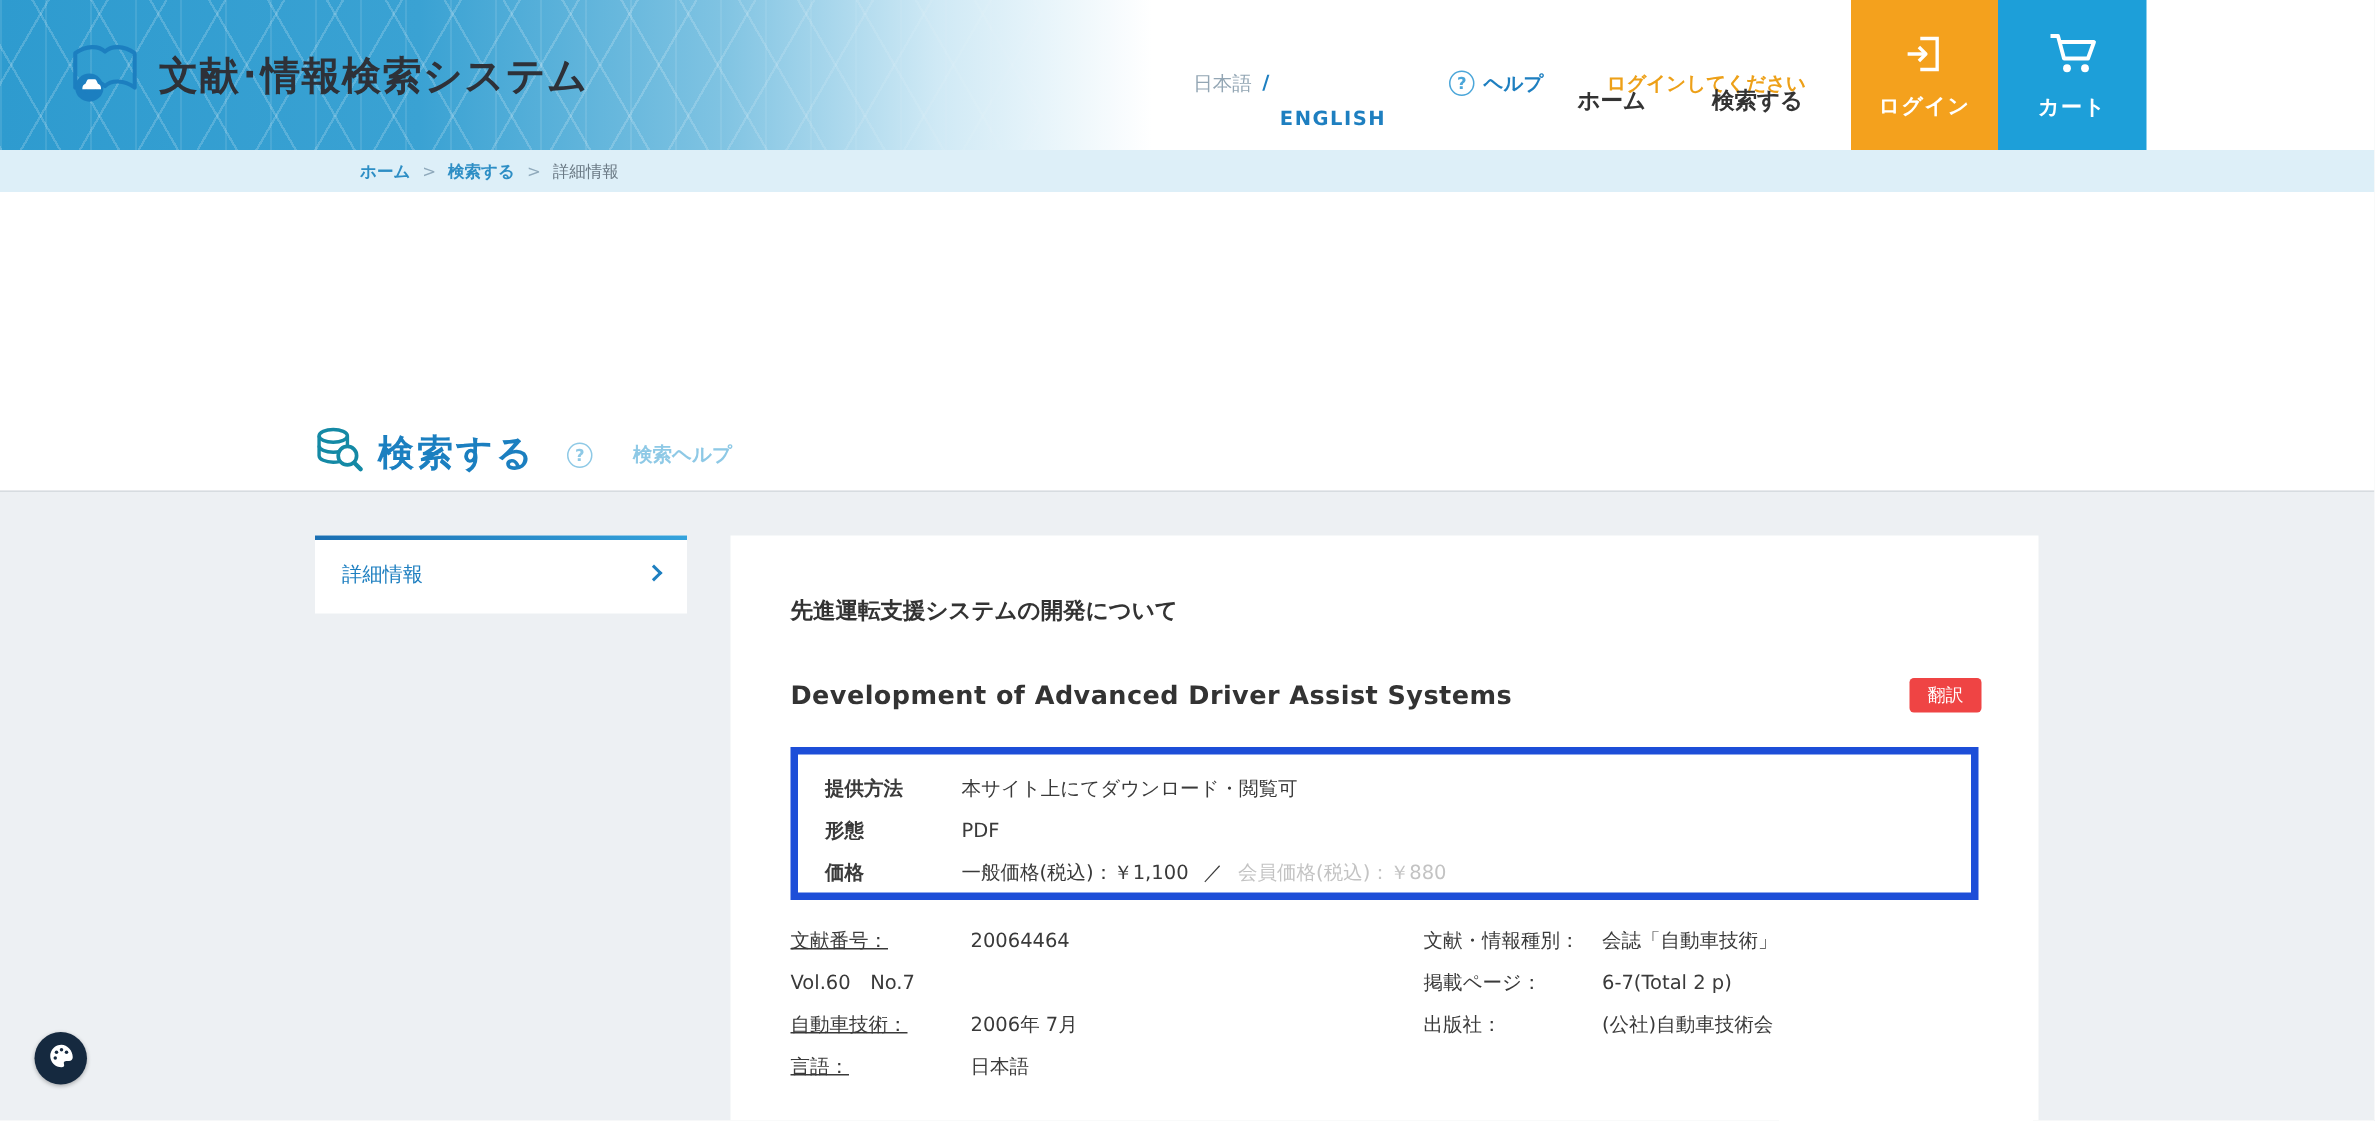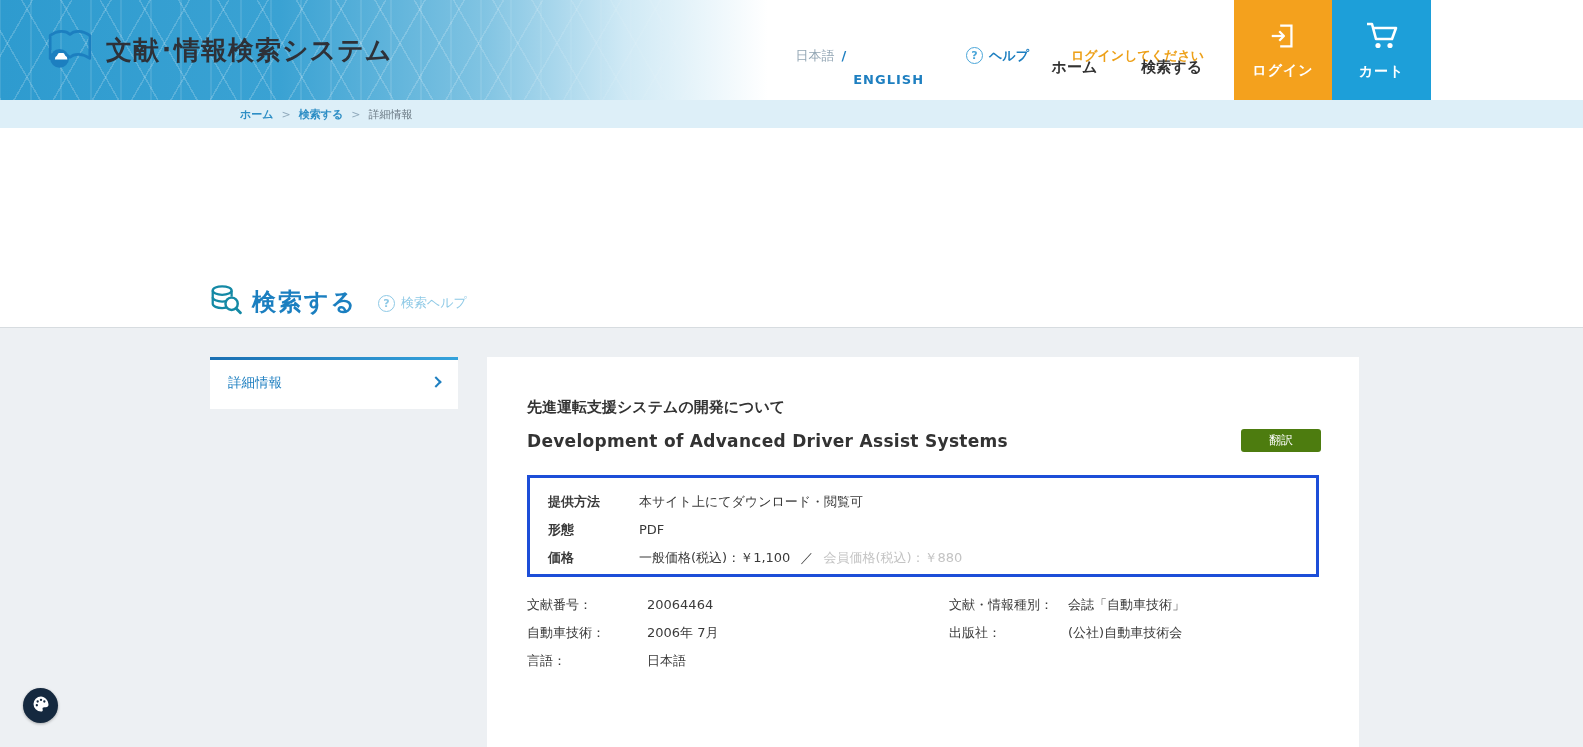--- a/index.html
+++ b/index.html
@@ -60,21 +60,21 @@
   .bc-link { color:#2d8ec5; font-weight:bold; cursor:pointer; }
   .bc-sep { color:#8fa9bb; margin:0 8px; }
   .bc-current { color:#6b7a85; }
 
   
   .search-section { position:absolute; top:128px; left:0; width:1583px; height:199px; background:#fff; }
   .search-heading { position:absolute; left:208px; top:155px; display:flex; align-items:center; gap:10px; }
   .search-title { font-size:24px; font-weight:bold; color:#1b7fc0; letter-spacing:2px; }
   .search-help { position:absolute; left:378px; top:166px; display:flex; align-items:center; gap:6px; cursor:pointer; }
   .search-help .q-circle { border-color:#8ec9e6; color:#8ec9e6; }
-  .search-help-label { font-size:13px; font-weight:normal; color:#8ec9e6; }
+  .search-help-label { font-size:13px; font-weight:bold; color:#8ec9e6;margin-left:21px; }
 
   .keyword-input {
     position:absolute; left:210px; top:208px; width:801px; height:31px;
     border:1px solid #c3cad1; border-radius:2px; padding:0 10px; font-size:13px; color:#333;
     box-shadow:inset 0 1px 2px rgba(0,0,0,.05); outline:none;
   }
   .scope-select {
     position:absolute; left:1033px; top:208px; width:166px; height:31px;
     border:1px solid #c3cad1; border-radius:2px; background:#fff;
     display:flex; align-items:center; justify-content:space-between; padding:0 10px;
@@ -110,39 +110,39 @@
   }
   .tab-topline { position:absolute; left:0; top:0; width:100%; height:3px;
     background:linear-gradient(90deg,#1a6fb2,#35a3dc); }
   .tab-label { font-size:13.5px; color:#1e7fc0; }
   .chevron-right { position:absolute; right:18px; top:21px; width:8px; height:8px;
     border-top:2px solid #1e7fc0; border-right:2px solid #1e7fc0; transform:rotate(45deg); }
 
   .detail-card { position:absolute; left:487px; top:29px; width:872px; height:420px; background:#fff; padding:40px 40px 0 40px; }
 
   .title-ja { font-size:15px; font-weight:bold; color:#333; line-height:20px; }
-  .en-row { margin-top:12px; line-height:24px; position:relative; }
+  .en-row { margin-top:35px; line-height:24px; position:relative; }
   .title-en { font-size:17px; font-weight:bold; color:#333; letter-spacing:.3px; }
   .translate-btn {
-    position:absolute; right:-2px; top:0; height:23px; padding:0 28px;
-    background:#4d7c0f; color:#fff; font-size:12px; border:none; border-radius:3px; cursor:pointer;
+    position:absolute; right:-2px; top:0; height:23px; padding:0 12px;
+    background:#ef4444; color:#fff; font-size:12px; border:none; border-radius:3px; cursor:pointer;
     display:flex; align-items:center;
   }
 
-  .offer-box { margin-top:22px; width:792px; height:102px; border:3px solid #1d4ed8; padding:10px 0; }
+  .offer-box { margin-top:22px; width:792px; height:102px; border:5px solid #1d4ed8; padding:10px 0; }
   .offer-row { display:flex; padding-left:18px; line-height:28px; font-size:13px; color:#3a3a3a; }
   .offer-label { width:91px; font-weight:bold; }
   .price-sep { margin:0 10px; }
   .price-member { color:#c3c3c3; }
 
   .fields { margin-top:14px; font-size:13px; color:#3a3a3a; }
   .field-row { display:flex; line-height:28px; }
   .cell-left { width:405px; display:flex; }
   .cell-right { flex:1; display:flex;margin-left:17px; }
-  .f-label-l { width:120px; }
+  .f-label-l { width:120px;text-decoration:underline; }
   .f-label-r { width:119px; }
 
   
   .a11y-btn {
     position:absolute; left:23px; top:688px; width:35px; height:35px; border-radius:50%;
     background:#15293f; display:flex; align-items:center; justify-content:center; cursor:pointer;
     box-shadow:0 1px 3px rgba(0,0,0,.3);
   }
 </style>
 </head>
@@ -290,20 +290,29 @@
             <span class="f-label-l">文献番号：</span>
             <span>20064464</span>
           </div>
           <div class="cell-right">
             <span class="f-label-r">文献・情報種別：</span>
             <span>会誌「自動車技術」</span>
           </div>
         </div>
         <div class="field-row">
           <div class="cell-left">
+            <span>Vol.60　No.7</span>
+          </div>
+          <div class="cell-right">
+            <span class="f-label-r">掲載ページ：</span>
+            <span>6-7(Total 2 p)</span>
+          </div>
+        </div>
+        <div class="field-row">
+          <div class="cell-left">
             <span class="f-label-l">自動車技術：</span>
             <span>2006年 7月</span>
           </div>
           <div class="cell-right">
             <span class="f-label-r">出版社：</span>
             <span>(公社)自動車技術会</span>
           </div>
         </div>
         <div class="field-row">
           <div class="cell-left">

